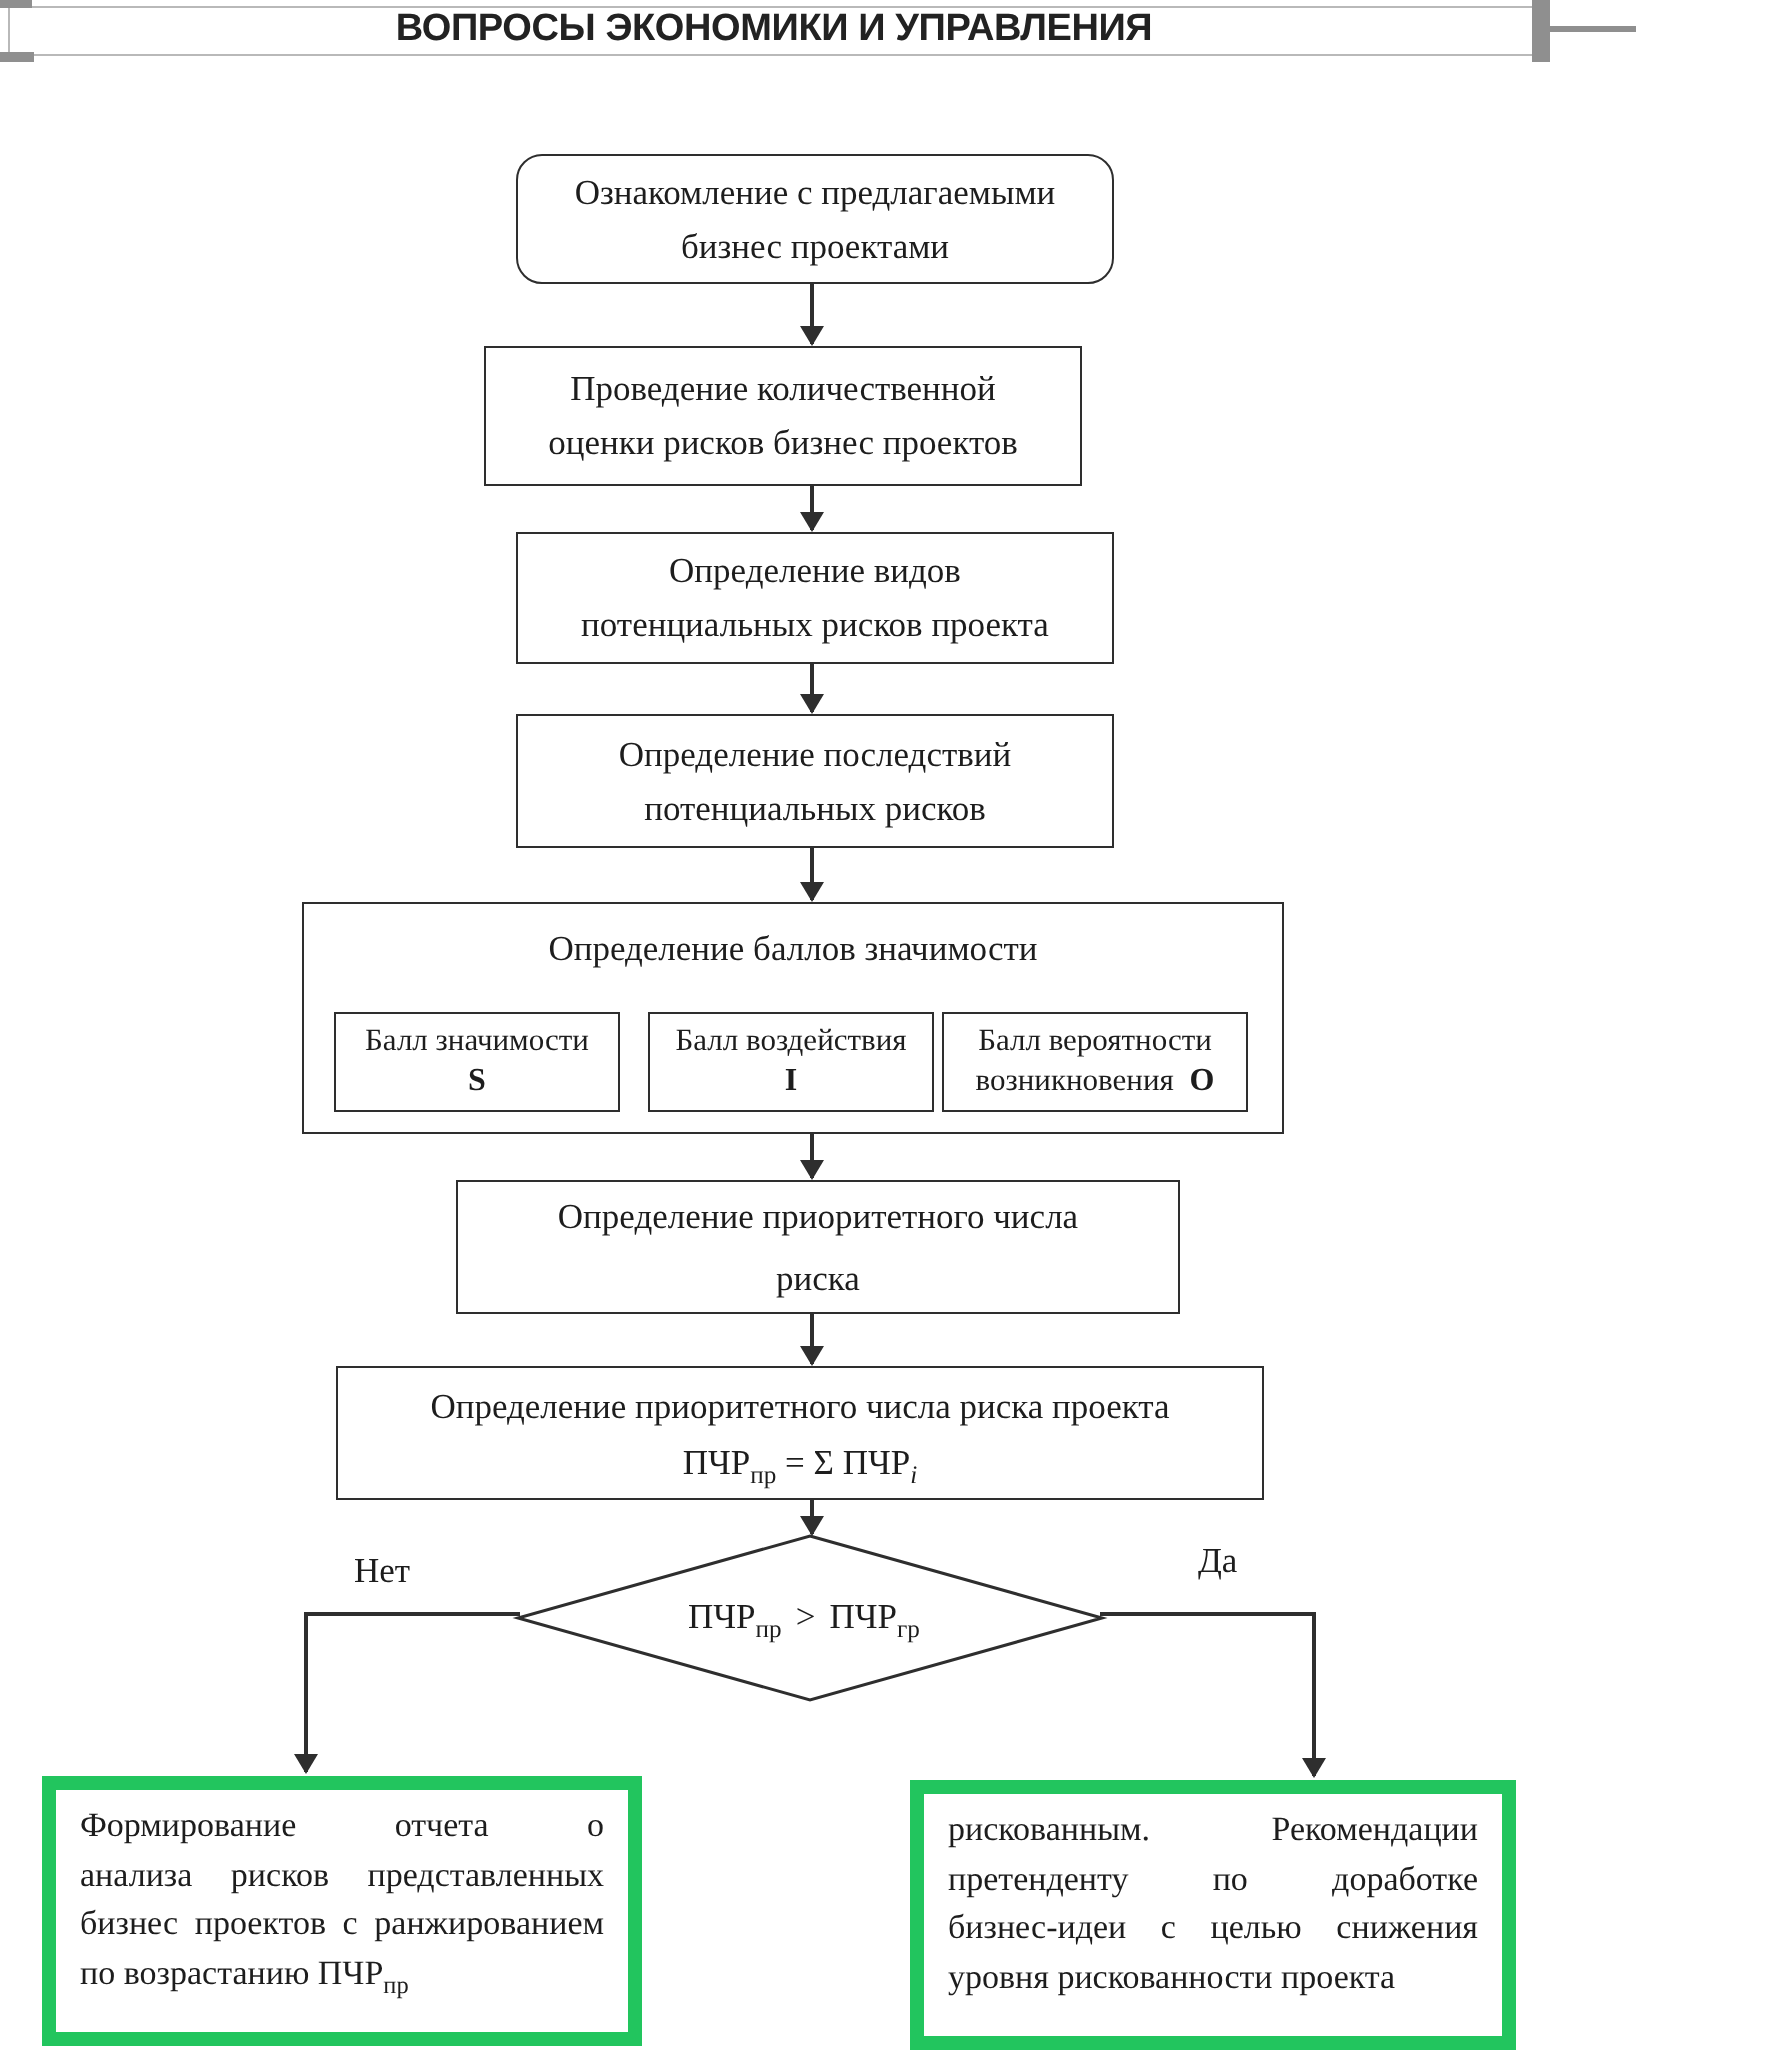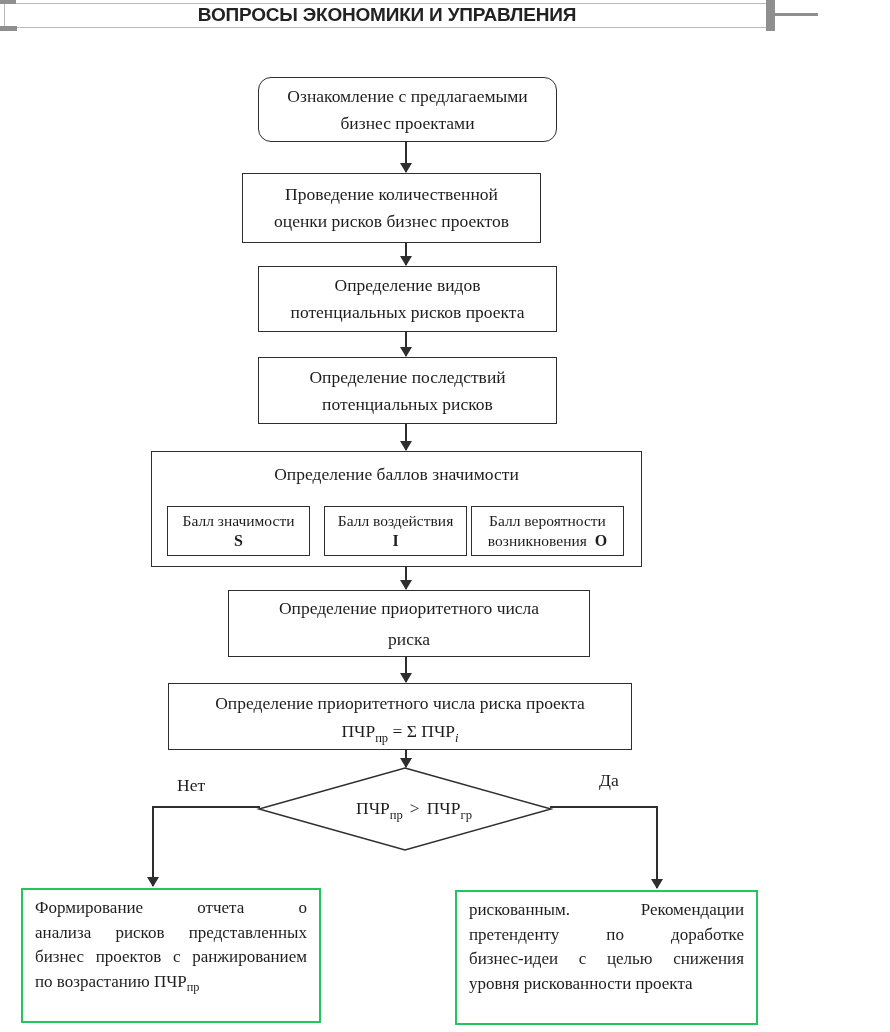--- a/index.html
+++ b/index.html
@@ -32,29 +32,29 @@
 
   
   .varrow{position:absolute;width:2px;background:#2e2e2e;}
   .varrow::after{content:"";position:absolute;left:-5px;bottom:-1px;width:0;height:0;
                  border-left:6px solid transparent;border-right:6px solid transparent;
                  border-top:10px solid #2e2e2e;}
   .hline{position:absolute;height:2px;background:#2e2e2e;}
 
   
   .diamond-svg{position:absolute;left:254px;top:764px;}
-  .diamond-text{position:absolute;left:264px;top:797px;width:300px;text-align:center;
+  .diamond-text{position:absolute;left:252px;top:797px;width:300px;text-align:center;
                 font-size:17.5px;line-height:22px;}
   .branch-label{position:absolute;font-size:17.5px;}
   .op{margin:0 7px;}
   sub{font-size:0.72em;line-height:0;}
   .sub-i{font-style:italic;}
 
   
-  .outbox{position:absolute;border:2px solid #22c55e;background:#fff;box-sizing:border-box;
+  .outbox{position:absolute;border:7px solid #22c55e;background:#fff;box-sizing:border-box;
           padding:6px 12px 0 12px;font-size:17px;line-height:24.6px;}
   .jl{text-align:justify;text-align-last:justify;}
   .jl-last{text-align:left;}
 </style>
 </head>
 <body>
 
 <div class="page">
 
   <div class="hdr-box"></div>

